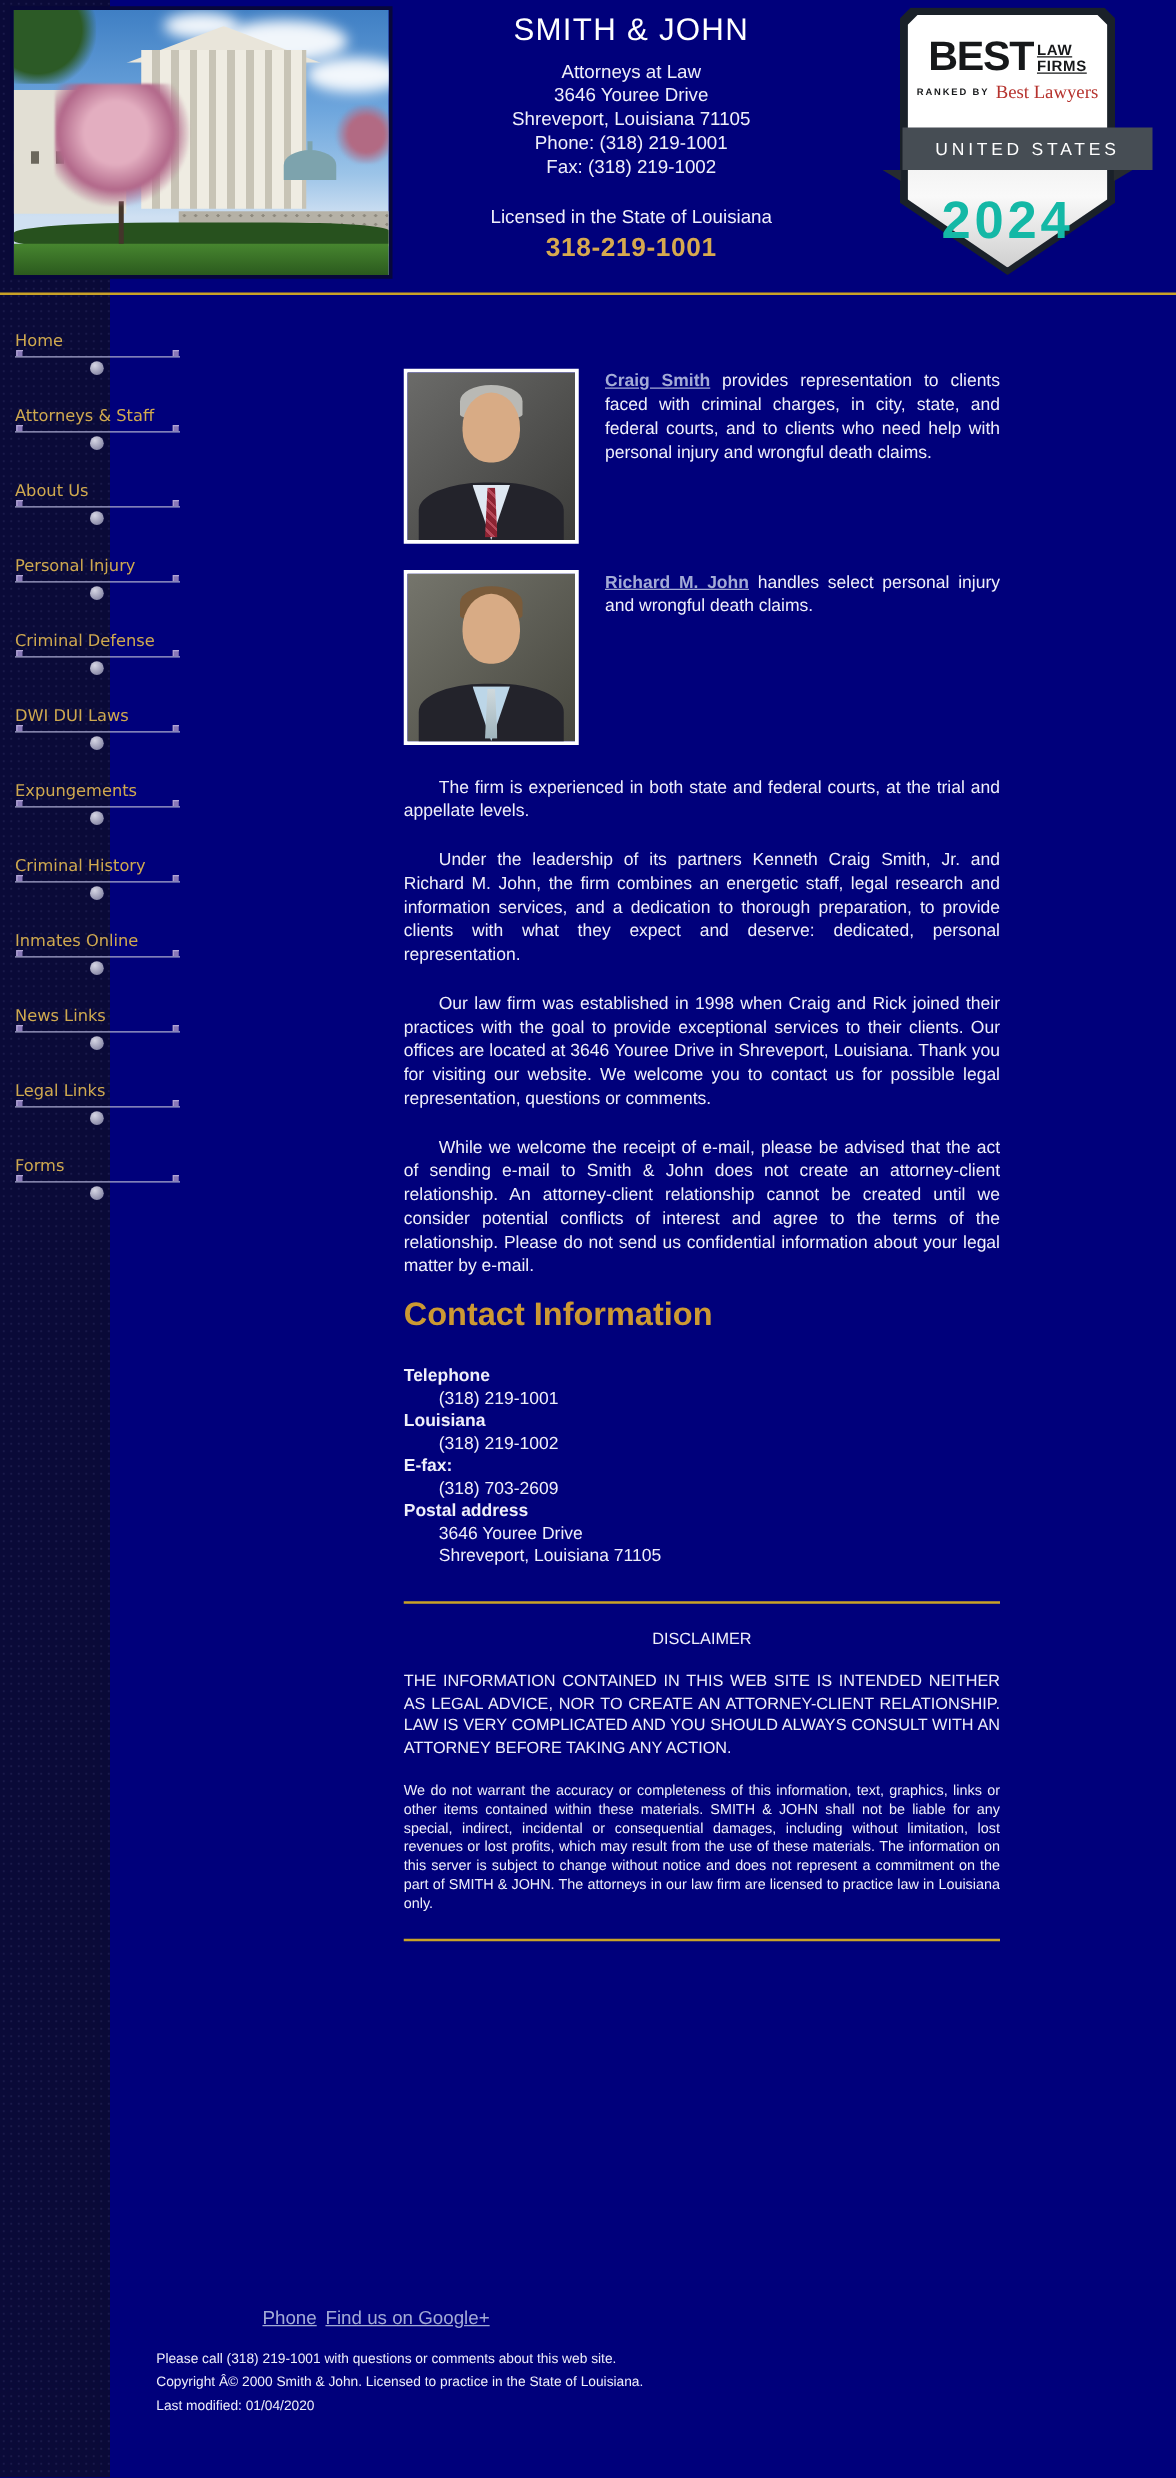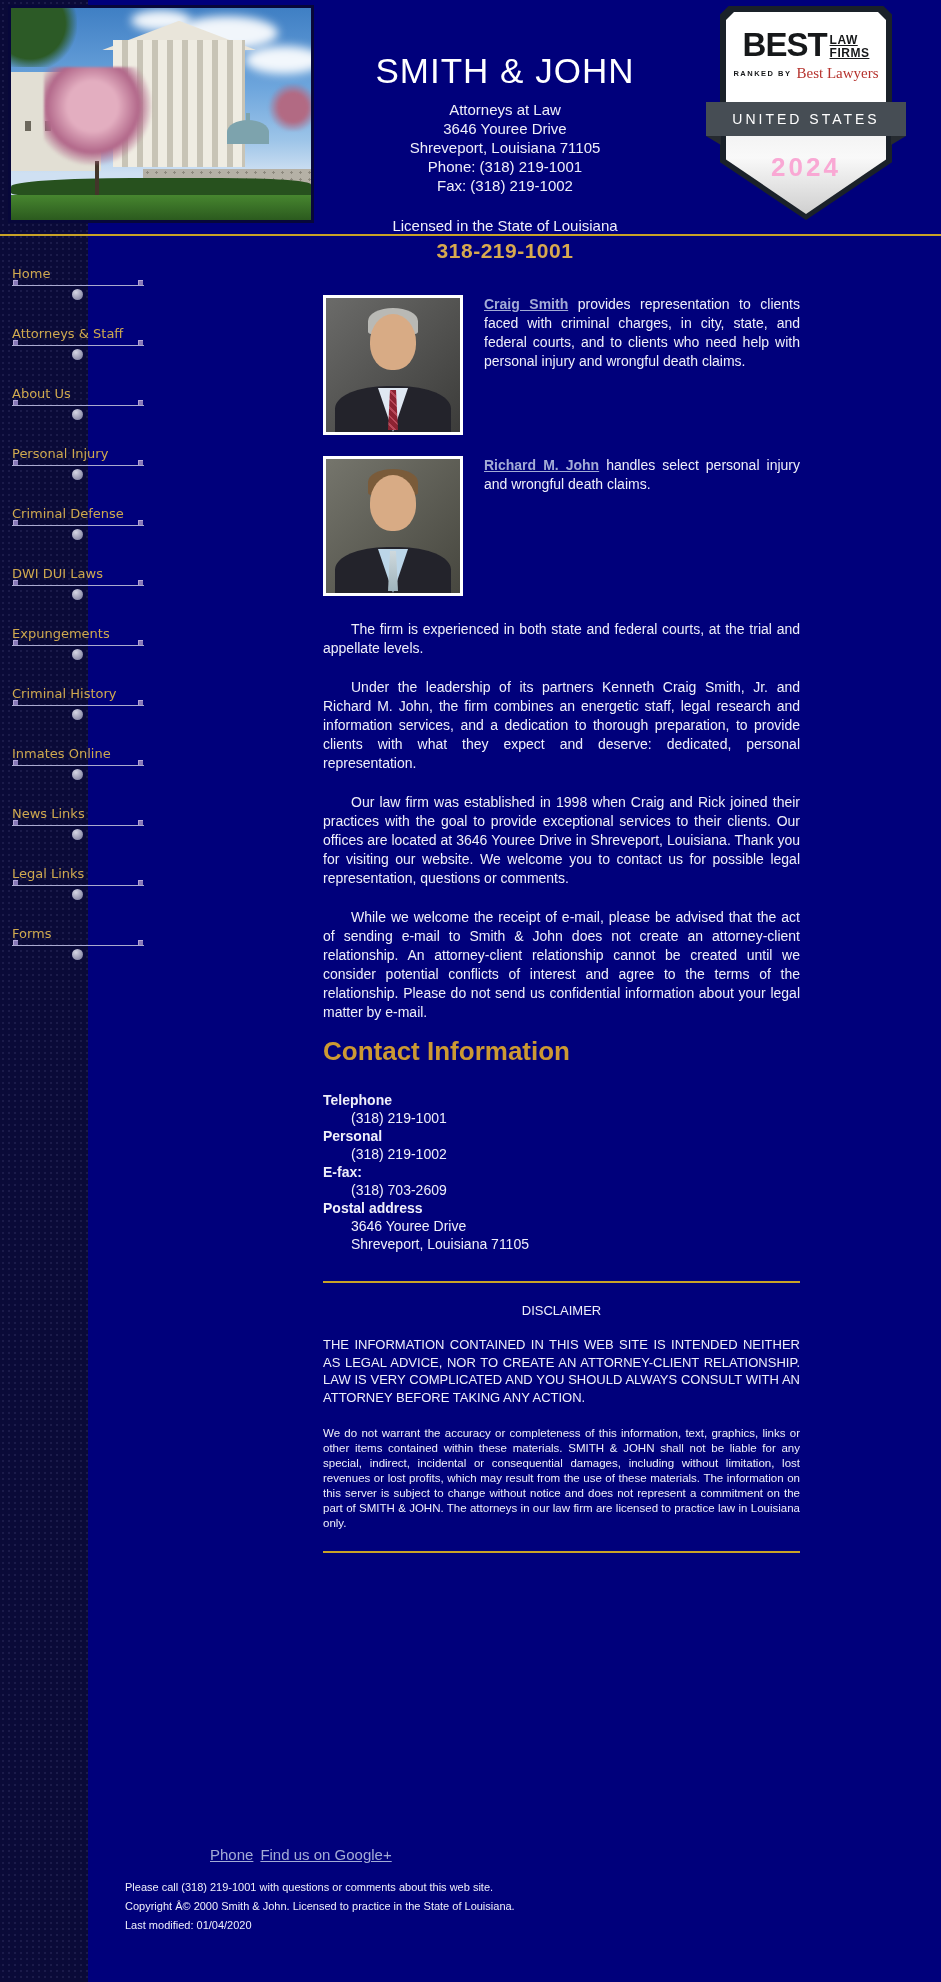--- a/index.html
+++ b/index.html
@@ -30,46 +30,46 @@
   .lawn{position:absolute;left:0;bottom:0;width:100%;height:12%;background:linear-gradient(180deg,#47862f,#2b5a1e);}
   .tree{position:absolute;left:11%;top:28%;width:36%;height:46%;
     background:radial-gradient(circle at 45% 40%,#e3aec0 0 30%,#b2688a 55%,rgba(178,104,138,0) 72%);
     filter:blur(1px);}
   .trunk{position:absolute;left:28%;bottom:12%;width:4px;height:16%;background:#43352a;}
   .foliage-tl{position:absolute;left:-4%;top:-6%;width:26%;height:34%;
     background:radial-gradient(circle at 40% 40%,#2c5a26 0 55%,rgba(44,90,38,0) 75%);}
   .blossom-r{position:absolute;right:-3%;top:36%;width:18%;height:22%;
     background:radial-gradient(circle at 50% 50%,#b26a83 0 40%,rgba(178,106,131,0) 70%);filter:blur(1px);}
   .head-center{position:absolute;left:330px;top:10px;width:350px;text-align:center;color:#EFEFFA;}
-  .firm-name{font-size:35px;letter-spacing:1px;color:#fff;margin-top:41px;}
+  .firm-name{font-size:25px;letter-spacing:1px;color:#fff;}
   .head-line{font-size:15px;line-height:19px;}
   .head-line.first{margin-top:9px;}
   .licensed{font-size:15px;margin-top:22px;}
   .phone-big{font-size:21px;font-weight:bold;color:#D7A94F;margin-top:5px;letter-spacing:.5px;}
   
   .badge{position:absolute;left:706px;top:6px;width:200px;height:218px;}
   .shield-outer{position:absolute;left:14px;top:0;width:172px;height:214px;background:#1A2129;
     clip-path:polygon(5% 0,95% 0,100% 4%,100% 73%,50% 100%,0 73%,0 4%);}
   .shield-inner{position:absolute;left:20px;top:6px;width:160px;height:202px;
     background:linear-gradient(180deg,#ffffff 0 46%,#ececec 46%,#f9f9f9 72%,#cfcfcf 100%);
     clip-path:polygon(5% 0,95% 0,100% 4%,100% 73%,50% 100%,0 73%,0 4%);}
   .bl-logo{position:absolute;left:0;top:24px;width:100%;text-align:center;color:#16181A;}
   .bl-row{display:inline-flex;align-items:flex-end;}
   .bl-best{font-size:33px;font-weight:900;letter-spacing:-1px;line-height:30px;}
   .bl-stack{display:flex;flex-direction:column;margin-left:3px;text-align:left;}
   .bl-law,.bl-firms{font-size:12px;font-weight:800;line-height:13px;letter-spacing:.5px;text-decoration:underline;}
   .bl-tag{margin-top:5px;font-size:0;}
   .bl-ranked{font-size:7.5px;font-weight:bold;letter-spacing:1.5px;vertical-align:2px;}
   .bl-lawyers{font-family:"Liberation Serif",serif;font-size:15px;color:#B6332E;margin-left:5px;}
-  .ribbon{position:absolute;left:0;top:96px;width:100%;height:34px;background:#464D54;
+  .ribbon{position:absolute;left:16px;top:96px;width:100%;height:34px;background:#464D54;
     color:#fff;font-size:14px;letter-spacing:3px;text-align:center;line-height:34px;}
   .fold-l{position:absolute;left:0;top:130px;width:0;height:0;border-top:9px solid #262B30;border-left:15px solid transparent;}
   .fold-r{position:absolute;right:0;top:130px;width:0;height:0;border-top:9px solid #262B30;border-right:15px solid transparent;}
   .badge-year{position:absolute;left:0;top:146px;width:100%;text-align:center;
-    font-size:26px;font-weight:800;letter-spacing:3px;color:#f9a8d4;}
+    font-size:42px;font-weight:800;letter-spacing:3px;color:#14b8a6;}
   
   .gold-line{position:absolute;left:0;top:234px;width:941px;height:2px;background:#C9A227;}
   .gold-rule{height:2px;background:#C9A227;border:none;margin:28px 0 18px;}
   
   .nav-item{position:absolute;left:12px;width:132px;height:44px;cursor:pointer;}
   .nav-label{display:block;text-align:left;font-size:13px;color:#CFA94F;text-decoration:none;
     font-family:"DejaVu Sans",sans-serif;}
   .nav-underline{position:absolute;left:0;right:0;top:19px;height:1px;background:#A9A9CE;}
   .nav-sq{position:absolute;top:14px;width:5px;height:5px;background:#8878B8;box-shadow:inset 1px 1px 0 #b3a6d6;}
   .nav-sq.l{left:1px;} .nav-sq.r{right:1px;}
@@ -284,21 +284,21 @@
     <p style="margin-top:24px;">The firm is experienced in both state and federal courts, at the trial and appellate levels.</p>
     <p>Under the leadership of its partners Kenneth Craig Smith, Jr. and Richard M. John, the firm combines an energetic staff, legal research and information services, and a dedication to thorough preparation, to provide clients with what they expect and deserve: dedicated, personal representation.</p>
     <p>Our law firm was established in 1998 when Craig and Rick joined their practices with the goal to provide exceptional services to their clients. Our offices are located at 3646 Youree Drive in Shreveport, Louisiana. Thank you for visiting our website. We welcome you to contact us for possible legal representation, questions or comments.</p>
     <p>While we welcome the receipt of e-mail, please be advised that the act of sending e-mail to Smith &amp; John does not create an attorney-client relationship. An attorney-client relationship cannot be created until we consider potential conflicts of interest and agree to the terms of the relationship. Please do not send us confidential information about your legal matter by e-mail.</p>
 
     <div class="contact-heading">Contact Information</div>
 
     <div>
       <div class="c-label">Telephone</div>
       <div class="c-value">(318) 219-1001</div>
-      <div class="c-label">Personal</div>
+      <div class="c-label">Louisiana</div>
       <div class="c-value">(318) 219-1002</div>
       <div class="c-label">E-fax:</div>
       <div class="c-value">(318) 703-2609</div>
       <div class="c-label">Postal address</div>
       <div class="c-value">3646 Youree Drive</div>
       <div class="c-value">Shreveport, Louisiana  71105</div>
     </div>
 
     <hr class="gold-rule">
 

